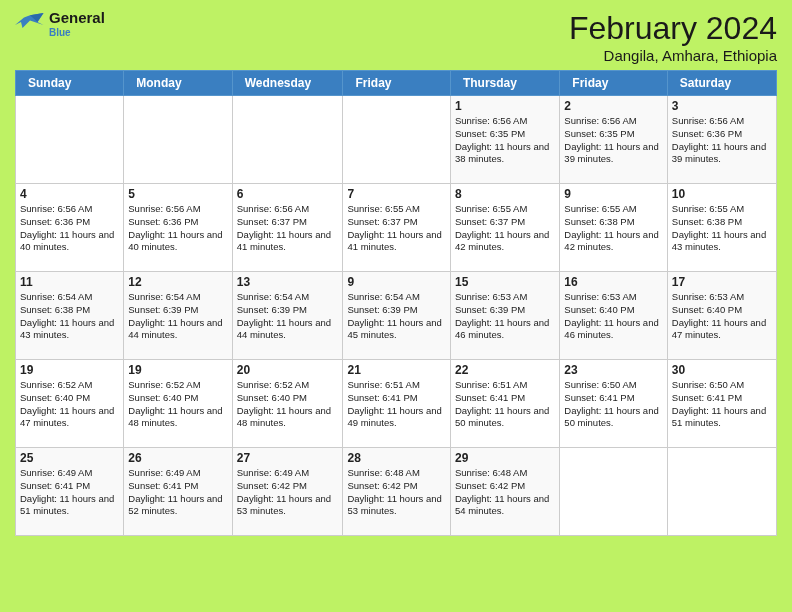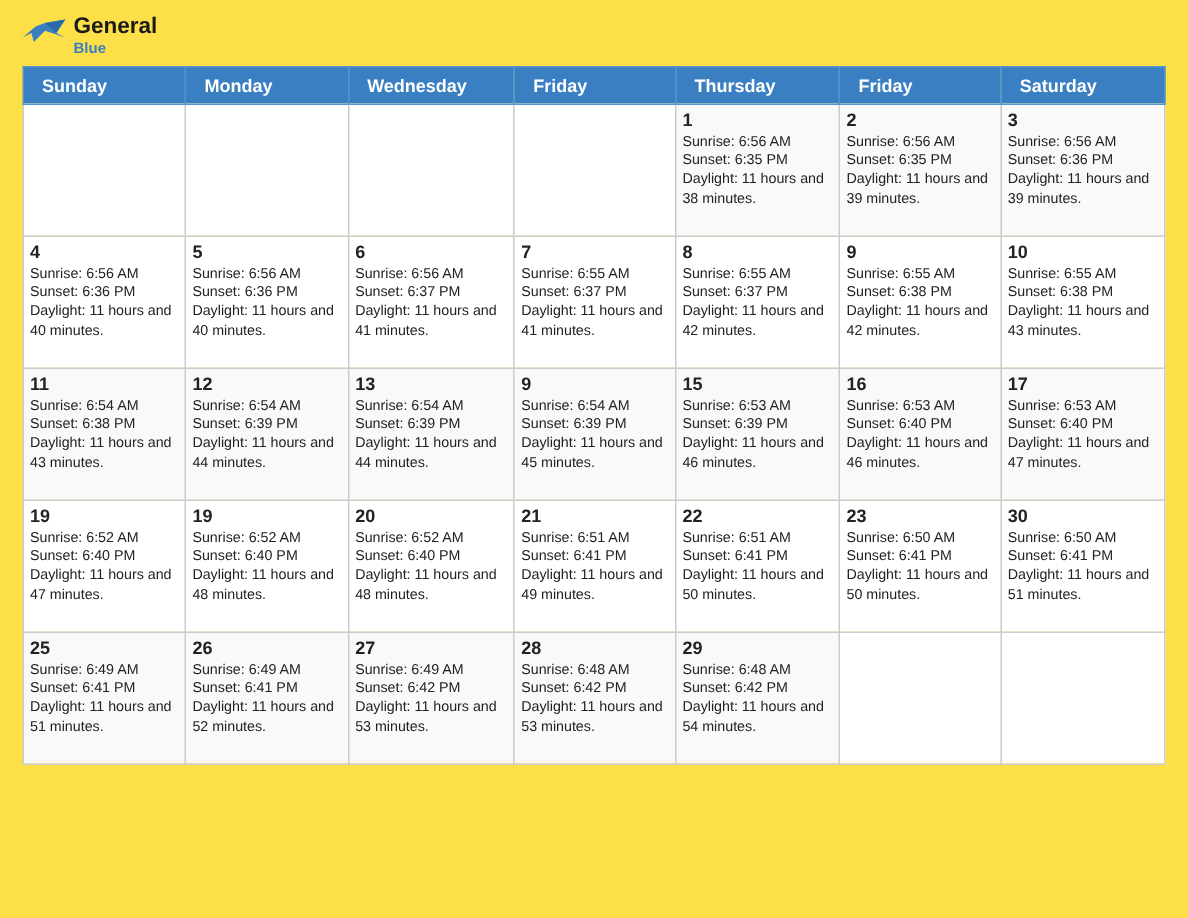--- a/index.html
+++ b/index.html
@@ -6,21 +6,21 @@
     body {
       font-family: Arial, sans-serif;
       background: #fff;
       width: 792px;
       height: 612px;
       overflow: hidden;
     }
     .page {
       width: 792px;
       height: 612px;
-      background: #fde047;
+      background: #bef264;
       padding: 10px 15px;
     }
     .header-row {
       display: flex;
       justify-content: space-between;
       align-items: flex-start;
       margin-bottom: 6px;
     }
     .logo {
       display: flex;
@@ -96,20 +96,24 @@
     <div class="logo">
       <svg class="logo-bird" viewBox="0 0 40 32">
         <polygon points="20,5 38,2 30,14 38,18 20,12 10,22 8,14 0,18 12,8" fill="#3a7fc1"></polygon>
         <polygon points="20,5 38,2 30,14" fill="#2a6aaa"></polygon>
       </svg>
       <div>
         <div style="font-size:15px;font-weight:bold;color:#1a1a1a;line-height:1.1">General</div>
         <div style="font-size:10px;font-weight:bold;color:#3a7fc1;line-height:1.1">Blue</div>
       </div>
     </div>
+    <div class="title-block">
+      <div class="month-title">February 2024</div>
+      <div class="location-title">Dangila, Amhara, Ethiopia</div>
+    </div>
   </div>
 
   <table class="calendar">
     <thead>
       <tr>
       <th>Sunday</th>
           <th>Monday</th>
           <th>Wednesday</th>
           <th>Friday</th>
           <th>Thursday</th>

